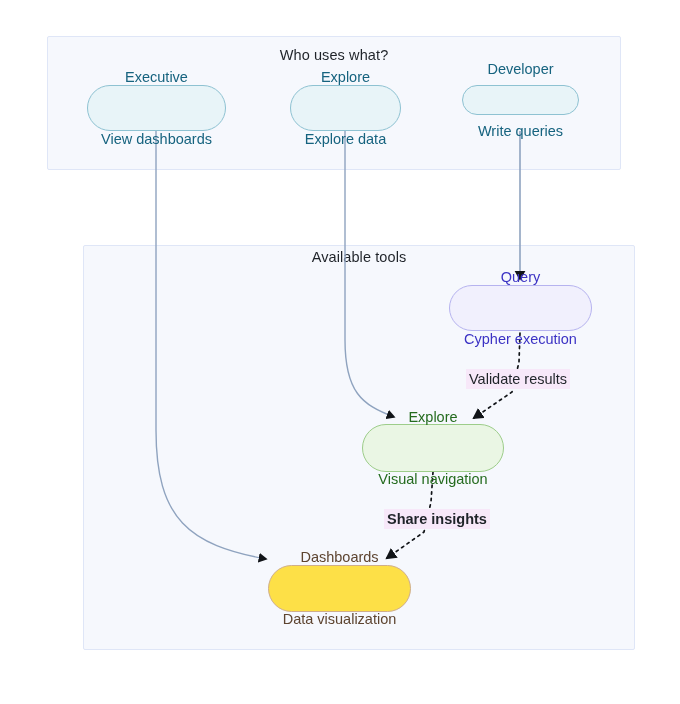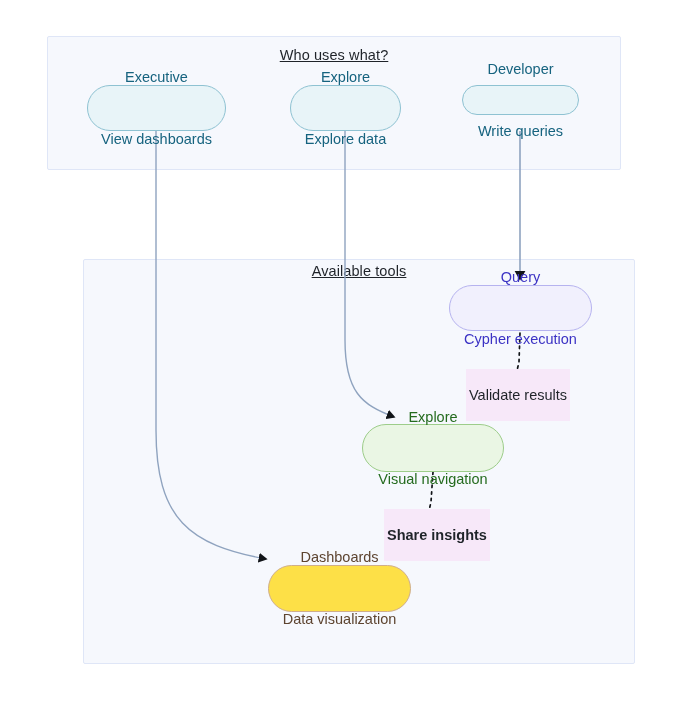--- a/index.html
+++ b/index.html
@@ -45,25 +45,24 @@
     border-radius: 2px;
     box-sizing: border-box;
   }
   .subgraph-title {
     position: absolute;
     width: 100%;
     text-align: center;
     font-size: 14.5px;
     color: #1f2329;
     letter-spacing: .1px;
-    text-decoration: underline;
   }
   #sg-personas { left: 47px; top: 36px; width: 574px; height: 134px; }
   #sg-personas .subgraph-title { top: 10px; }
-  #sg-tools { left: 83px; top: 245px; width: 552px; height: 405px; margin-top: 14px; }
+  #sg-tools { left: 83px; top: 245px; width: 552px; height: 405px; }
   #sg-tools .subgraph-title { top: 3px; }
 
   
   .node {
     position: absolute;
     box-sizing: border-box;
     border-radius: 26px;
     border: 1px solid #888;
     display: flex;
     flex-direction: column;
@@ -88,21 +87,21 @@
   #node-query      { left: 449px; top: 285px; width: 143px; height: 46px; }
   #node-explore    { left: 362px; top: 424px; width: 142px; height: 48px; }
   #node-dashboards { left: 268px; top: 565px; width: 143px; height: 47px; }
 
   
   .edge-label {
     position: absolute;
     font-size: 14.5px;
     color: #1f2329;
     background: #f7e8f9;
-    padding: 17px 3px;
+    padding: 1px 3px;
     white-space: nowrap;
     line-height: 1.25;
   }
   #lbl-validate { left: 466px; top: 369px; }
   #lbl-share    { left: 384px; top: 509px; font-weight: bold; }
 </style>
 </head>
 <body>
 
 <div id="canvas"></div>

